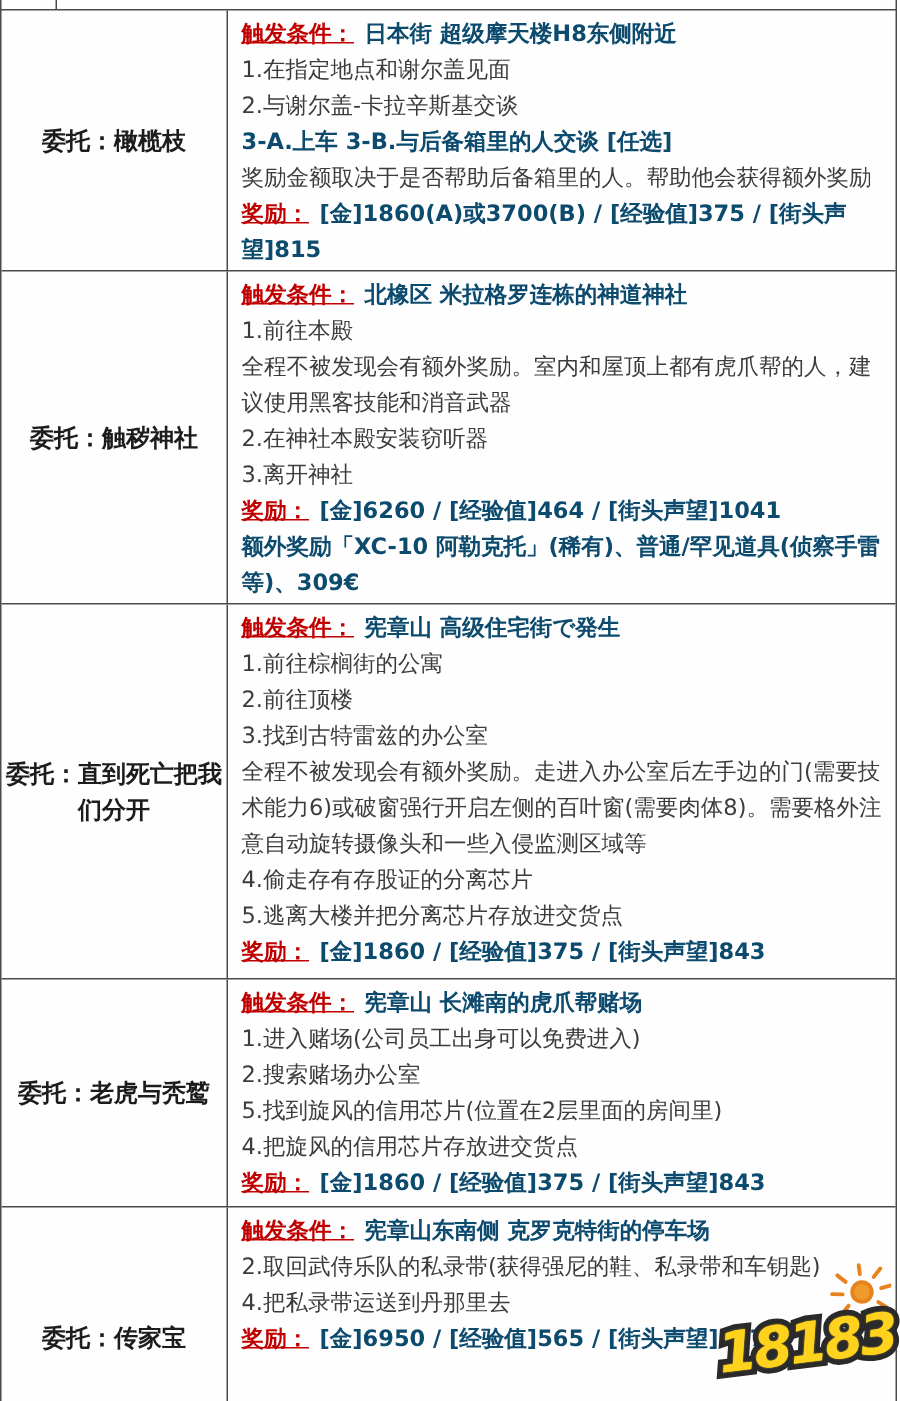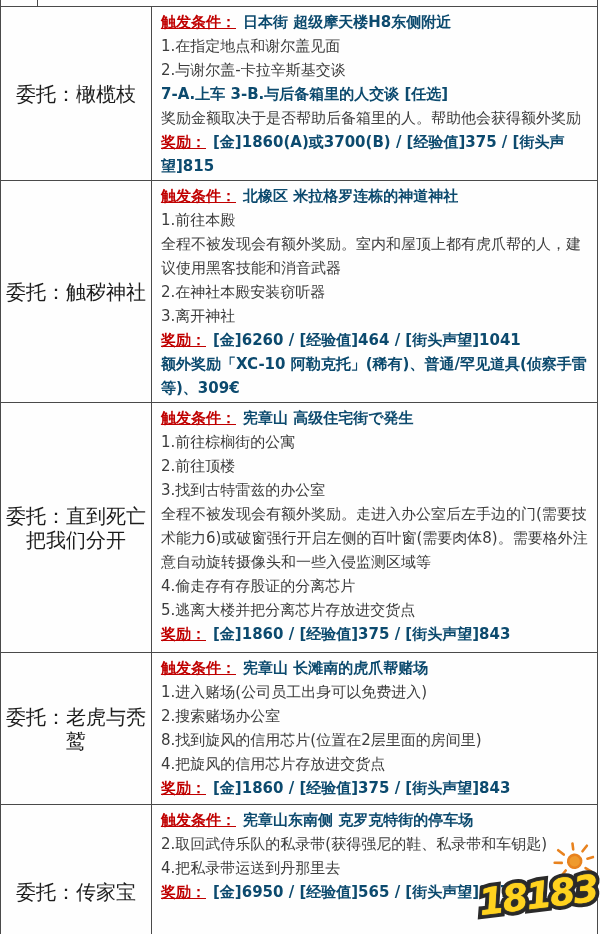--- a/index.html
+++ b/index.html
@@ -22,21 +22,21 @@
   .row:last-child { border-bottom:none; }
   .r1 { min-height:150px; } .r2 { min-height:192px; } .r3 { min-height:250px; }
   .r4 { min-height:152px; } .r5 { min-height:173px; }
 
   .name-cell {
     width:151px; flex:0 0 151px; border-right:1px solid #4a4a4a;
     display:flex; align-items:center; justify-content:center;
     padding:4px 3px; text-align:center;
   }
   .gig-name {
-    font-size:20px; font-weight:normal; color:#1c1c1c; line-height:24px;
+    font-size:16px; font-weight:bold; color:#1c1c1c; line-height:24px;
   }
   .content-cell { flex:1; padding:3px 8px 2px 9px; }
 
   .ln { font-size:15px; line-height:24px; color:#3c3c3c; }
   .b  { font-weight:bold; color:#0c4a6e; }
   .lbl { font-weight:bold; color:#c00000; margin-right:7px;text-decoration:underline; }
 
   
   .wm { position:absolute; right:2px; bottom:12px; width:120px; height:62px;
         transform:rotate(-7deg); }
@@ -63,21 +63,21 @@
   <div class="tbl">
 
     <div class="row r1">
       <div class="name-cell">
         <div class="gig-name">委托：橄榄枝</div>
       </div>
       <div class="content-cell">
         <p class="ln"><span class="lbl">触发条件：</span><span class="b">日本街 超级摩天楼H8东侧附近</span></p>
         <p class="ln">1.在指定地点和谢尔盖见面</p>
         <p class="ln">2.与谢尔盖-卡拉辛斯基交谈</p>
-        <p class="ln b">7-A.上车 3-B.与后备箱里的人交谈 [任选]</p>
+        <p class="ln b">3-A.上车 3-B.与后备箱里的人交谈 [任选]</p>
         <p class="ln">奖励金额取决于是否帮助后备箱里的人。帮助他会获得额外奖励</p>
         <p class="ln"><span class="lbl">奖励：</span><span class="b">[金]1860(A)或3700(B) / [经验值]375 / [街头声望]815</span></p>
       </div>
     </div>
 
     <div class="row r2">
       <div class="name-cell">
         <div class="gig-name">委托：触秽神社</div>
       </div>
       <div class="content-cell">
@@ -108,21 +108,21 @@
     </div>
 
     <div class="row r4">
       <div class="name-cell">
         <div class="gig-name">委托：老虎与秃鹫</div>
       </div>
       <div class="content-cell">
         <p class="ln"><span class="lbl">触发条件：</span><span class="b">宪章山 长滩南的虎爪帮赌场</span></p>
         <p class="ln">1.进入赌场(公司员工出身可以免费进入)</p>
         <p class="ln">2.搜索赌场办公室</p>
-        <p class="ln">8.找到旋风的信用芯片(位置在2层里面的房间里)</p>
+        <p class="ln">5.找到旋风的信用芯片(位置在2层里面的房间里)</p>
         <p class="ln">4.把旋风的信用芯片存放进交货点</p>
         <p class="ln"><span class="lbl">奖励：</span><span class="b">[金]1860 / [经验值]375 / [街头声望]843</span></p>
       </div>
     </div>
 
     <div class="row r5">
       <div class="name-cell">
         <div class="gig-name">委托：传家宝</div>
       </div>
       <div class="content-cell">

